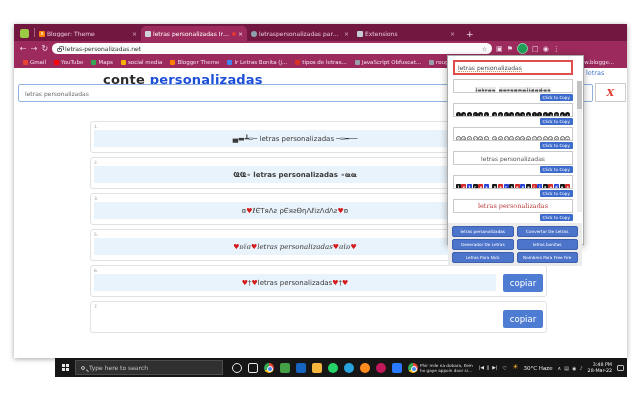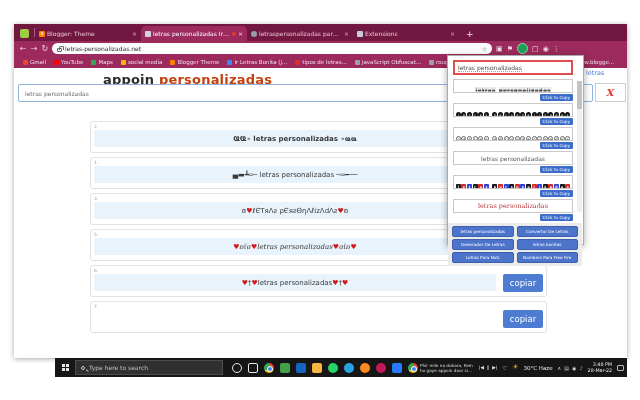--- a/index.html
+++ b/index.html
@@ -40,21 +40,21 @@
          overflow:hidden}
   .bm{display:flex;align-items:center;gap:2px;color:#f2dcea;font-size:5.5px;white-space:nowrap}
   .bmi{width:5px;height:5px;border-radius:1px;flex:0 0 auto}
   .c-gmail{background:#ea4335}.c-yt{background:#ff0000}.c-maps{background:#34a853}
   .c-folder{background:#f4b400}.c-blog{background:#ff8000}.c-lb{background:#4285f4}
   .c-tipos{background:#d93025}.c-gray{background:#9aa0a6}.c-https{background:#ff8000}
 
   .content{position:absolute;left:0;top:44px;right:0;bottom:0;background:#fff;overflow:hidden}
   .pagehead{position:absolute;left:89px;top:4px;font-size:13px;font-weight:bold;color:#2b2b2b;
             letter-spacing:.2px}
-  .pagehead .blue{color:#c2410c}
+  .pagehead .blue{color:#1d4ed8}
   .partial{position:absolute;left:572px;top:1px;font-size:6.5px;color:#4a7ad0}
   .search{position:absolute;left:4px;top:16px;right:34px;height:18px;border:1.5px solid #8fb3dd;
           border-radius:2px;display:flex;align-items:center;padding-left:6px;font-size:6px;color:#6a6a6a;
           background:#fff}
   .clearbox{position:absolute;right:1px;top:15px;width:31px;height:19px;background:#fff;
             border:1px solid #cdcdcd;display:flex;align-items:center;justify-content:center}
   .clearbox span{color:#e03a2f;font:italic bold 10px "DejaVu Serif",serif}
 
   .rows{position:absolute;left:76px;top:53px;width:457px}
   .card{position:relative;height:32px;margin-bottom:4px;background:#fff;border:1px solid #e2e2e2;
@@ -226,39 +226,39 @@
           <span>Online Image Con...</span>
         </span>
       <span class="bm">
           <i class="bmi c-https"></i>
           <span>Https://www.blogge...</span>
         </span>
     </div>
 
     <div class="content">
       <div class="pagehead">
-        <span>appoin</span>
+        <span>conte</span>
         <span class="blue">personalizadas</span>
       </div>
       <div class="partial">letras</div>
 
       <div class="search">letras personalizadas</div>
       <div class="clearbox">
         <span>X</span>
       </div>
 
       <div class="rows">
         <div class="card">
+          <div class="rnum">1.</div>
+          <div class="strip">▄▬┻═─ letras personalizadas ─═━──</div>
+          <div class="copiar">copiar</div>
+        </div>
+        <div class="card">
           <div class="rnum">2.</div>
           <div class="strip bold">ҨҨ∘ letras personalizadas ∘ҩҩ</div>
-          <div class="copiar">copiar</div>
-        </div>
-        <div class="card">
-          <div class="rnum">1.</div>
-          <div class="strip">▄▬┻═─ letras personalizadas ─═━──</div>
           <div class="copiar">copiar</div>
         </div>
         <div class="card">
           <div class="rnum">3.</div>
           <div class="strip">ɞ<span class="hred">♥</span> ℓЄƬяΛƨ ρЄяƨΘηΛℓіzΛdΛƨ <span class="hred">♥</span>ʚ</div>
           <div class="copiar">copiar</div>
         </div>
         <div class="card">
           <div class="rnum">5.</div>
           <div class="strip it"><span class="hred">♥</span>ʚϊɞ<span class="hred">♥</span> letras personalizadas <span class="hred">♥</span>ɞϊʚ<span class="hred">♥</span></div>

